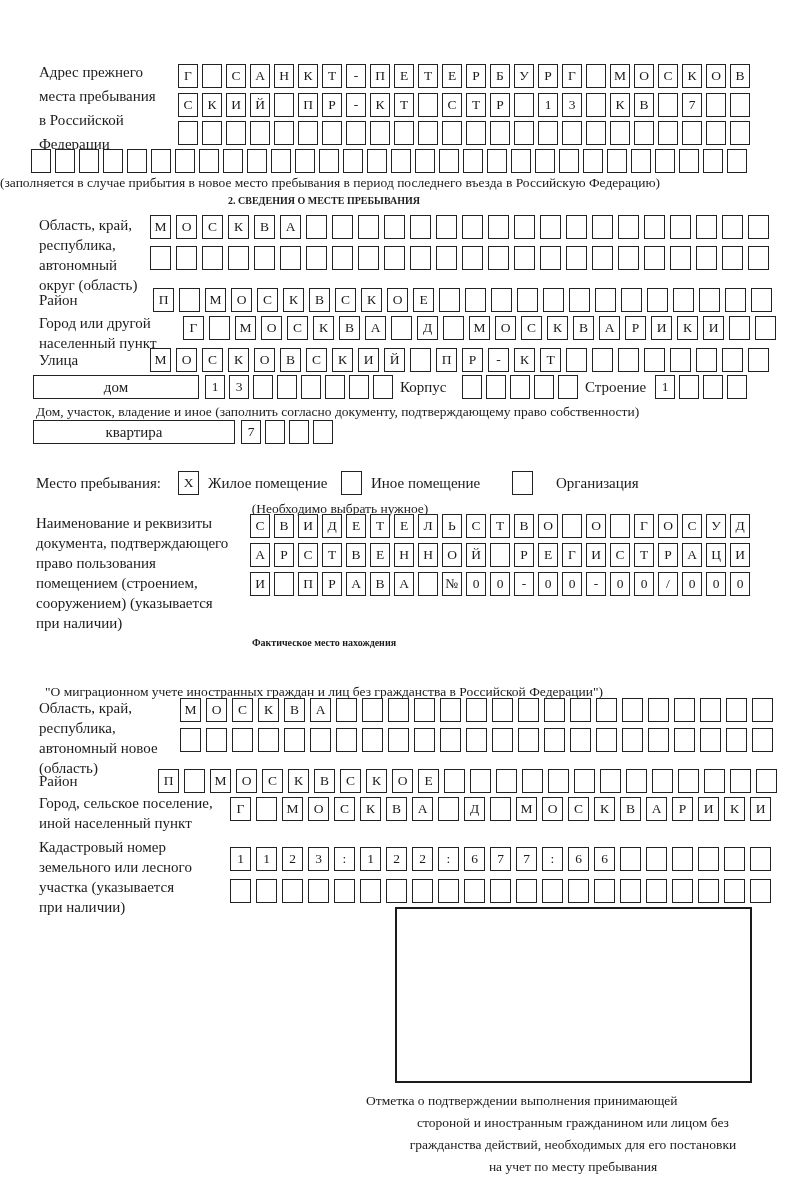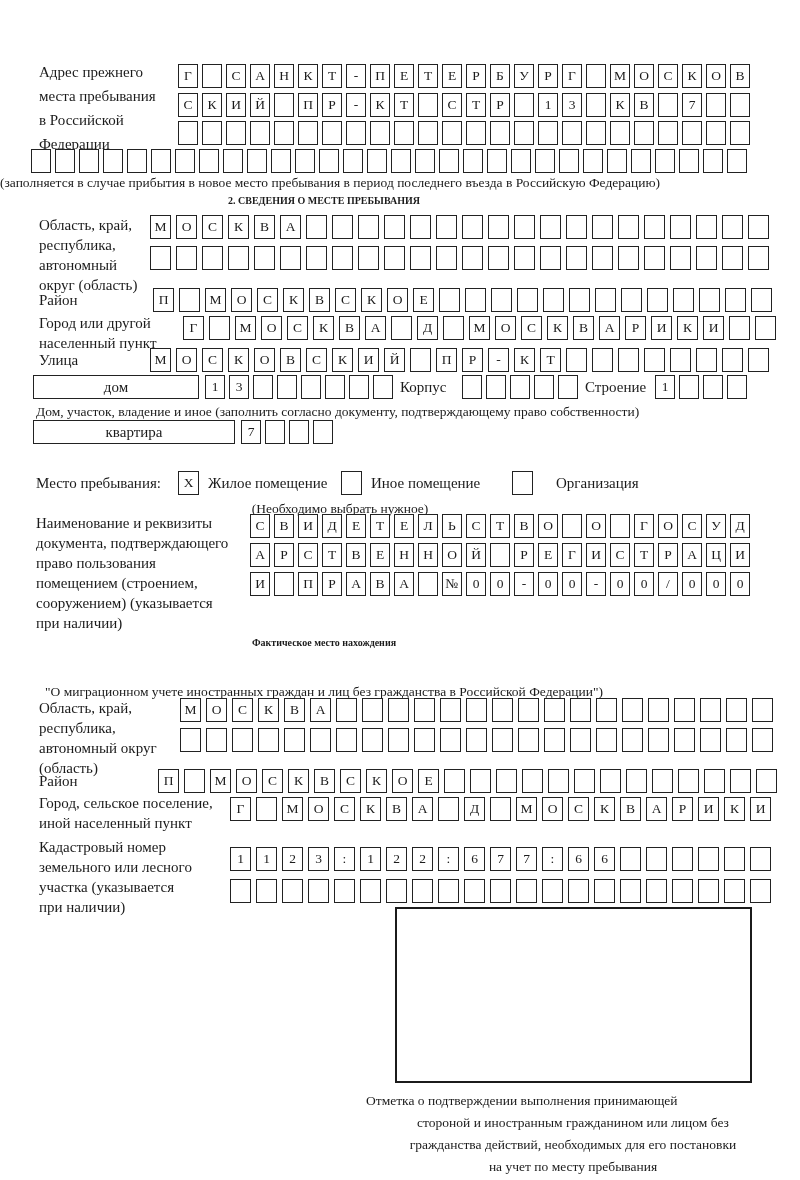--- a/index.html
+++ b/index.html
@@ -414,21 +414,21 @@
       <span class="cell">0</span>
       <span class="cell">0</span>
       <span class="cell">0</span>
     </div>
 
   <div class="abs title center" style="top:637px">Фактическое место нахождения</div>
   <div class="abs cap center" style="top:684px">"О миграционном учете иностранных граждан и лиц без гражданства в Российской Федерации")</div>
 
   <div class="abs lbl" style="left:39px;top:699px">Область, край,</div>
   <div class="abs lbl" style="left:39px;top:719px">республика,</div>
-  <div class="abs lbl" style="left:39px;top:739px">автономный округ</div>
+  <div class="abs lbl" style="left:39px;top:739px">автономный новое</div>
   <div class="abs lbl" style="left:39px;top:759px">(область)</div>
   <div class="cellrow row26" style="left:180px;top:698px">
       <span class="cell">М</span>
       <span class="cell">О</span>
       <span class="cell">С</span>
       <span class="cell">К</span>
       <span class="cell">В</span>
       <span class="cell">А</span>
       <span class="cell"></span>
       <span class="cell"></span>

